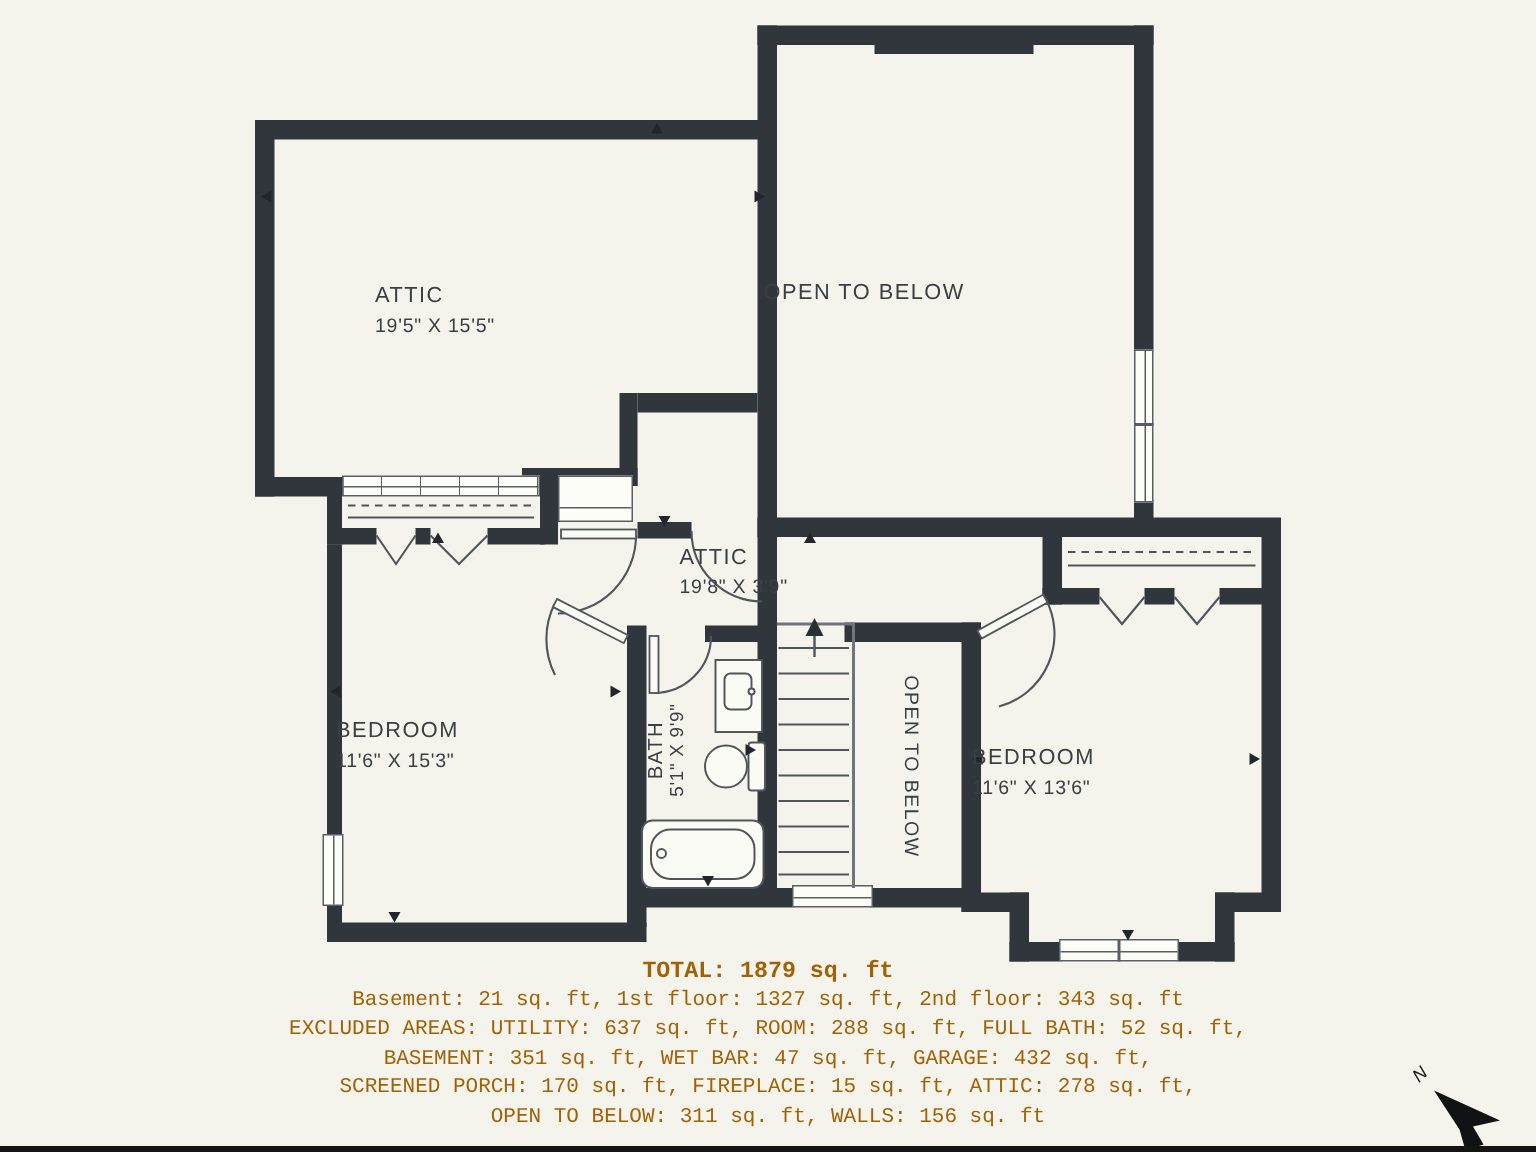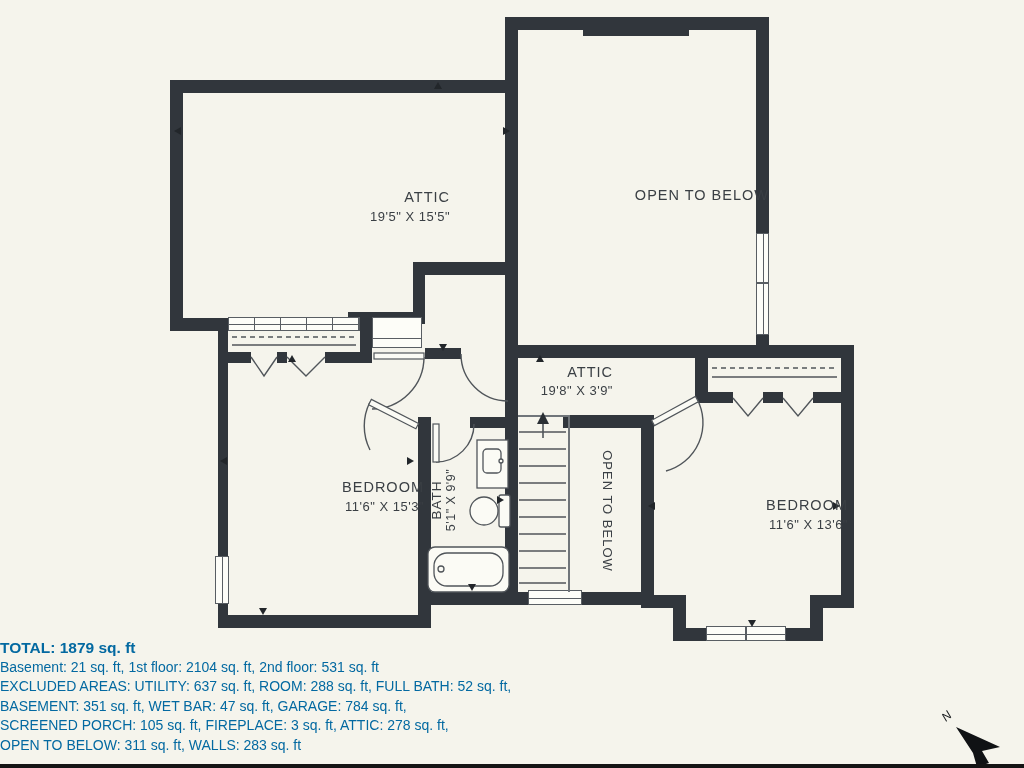--- a/index.html
+++ b/index.html
@@ -6,26 +6,26 @@
   .plan{position:relative;width:1024px;height:768px;background:#f5f4ec;overflow:hidden;
         font-family:"Liberation Sans",sans-serif;color:#3a3f44;}
   .w{position:absolute;background:#31363c;}
   .thin{position:absolute;background:#70757a;}
   .window{position:absolute;background:#fdfdf8;border:1px solid #595e63;box-sizing:border-box;}
   .window.h::before{content:"";position:absolute;left:0;right:0;top:50%;height:1px;background:#595e63;}
   .window.v::before{content:"";position:absolute;top:0;bottom:0;left:50%;width:1px;background:#595e63;}
   .window.ticks{background:repeating-linear-gradient(90deg,#fdfdf8 0 25px,#595e63 25px 26px),#fdfdf8;}
   .window.sill::after{content:"";position:absolute;left:0;right:0;bottom:8px;height:1px;background:#595e63;}
   .mullion-h{position:absolute;background:#595e63;}
-  .label{position:absolute;text-align:right;letter-spacing:1px;white-space:nowrap;}
+  .label{position:absolute;text-align:left;letter-spacing:1px;white-space:nowrap;}
   .room-name{font-size:14.5px;}
   .room-dims{font-size:13px;letter-spacing:.5px;}
   .vlabel{position:absolute;text-align:center;white-space:nowrap;}
-  .footer{position:absolute;left:0;top:638px;width:100%;font-size:14px;
-          line-height:19.5px;color:#0369a1;}
+  .footer{position:absolute;left:0;top:638px;width:100%;text-align:center;font-size:14px;
+          line-height:19.5px;color:#a16207;font-family:Liberation Mono, monospace;}
   .footer .total{font-weight:bold;font-size:15.5px;}
   svg.overlay{position:absolute;left:0;top:0;}
   .frame-bottom{position:absolute;left:0;top:764px;width:1024px;height:4px;background:#141414;}
 </style>
 </head>
 <body>
 
 <div class="plan">
 
   <div class="w" style="left:170px;top:80px;width:13px;height:251px"></div>
@@ -173,21 +173,21 @@
 
   <div class="vlabel" style="left:392px;top:482px;width:110px;height:36px;transform:rotate(-90deg);">
     <div class="room-name" style="font-size:13.5px;letter-spacing:1px;">BATH</div>
     <div class="room-dims" style="font-size:12.5px;">5'1" X 9'9"</div>
   </div>
 
   <div class="vlabel" style="left:521px;top:502px;width:170px;height:18px;transform:rotate(90deg);font-size:13px;letter-spacing:1px;">OPEN TO BELOW</div>
 
   <div class="footer">
     <div class="total">TOTAL: 1879 sq. ft</div>
-    <div>Basement: 21 sq. ft, 1st floor: 2104 sq. ft, 2nd floor: 531 sq. ft</div>
+    <div>Basement: 21 sq. ft, 1st floor: 1327 sq. ft, 2nd floor: 343 sq. ft</div>
     <div>EXCLUDED AREAS: UTILITY: 637 sq. ft, ROOM: 288 sq. ft, FULL BATH: 52 sq. ft,</div>
-    <div>BASEMENT: 351 sq. ft, WET BAR: 47 sq. ft, GARAGE: 784 sq. ft,</div>
-    <div>SCREENED PORCH: 105 sq. ft, FIREPLACE: 3 sq. ft, ATTIC: 278 sq. ft,</div>
-    <div>OPEN TO BELOW: 311 sq. ft, WALLS: 283 sq. ft</div>
+    <div>BASEMENT: 351 sq. ft, WET BAR: 47 sq. ft, GARAGE: 432 sq. ft,</div>
+    <div>SCREENED PORCH: 170 sq. ft, FIREPLACE: 15 sq. ft, ATTIC: 278 sq. ft,</div>
+    <div>OPEN TO BELOW: 311 sq. ft, WALLS: 156 sq. ft</div>
   </div>
 
   <div class="frame-bottom"></div>
 </div>
 
 </body></html>

